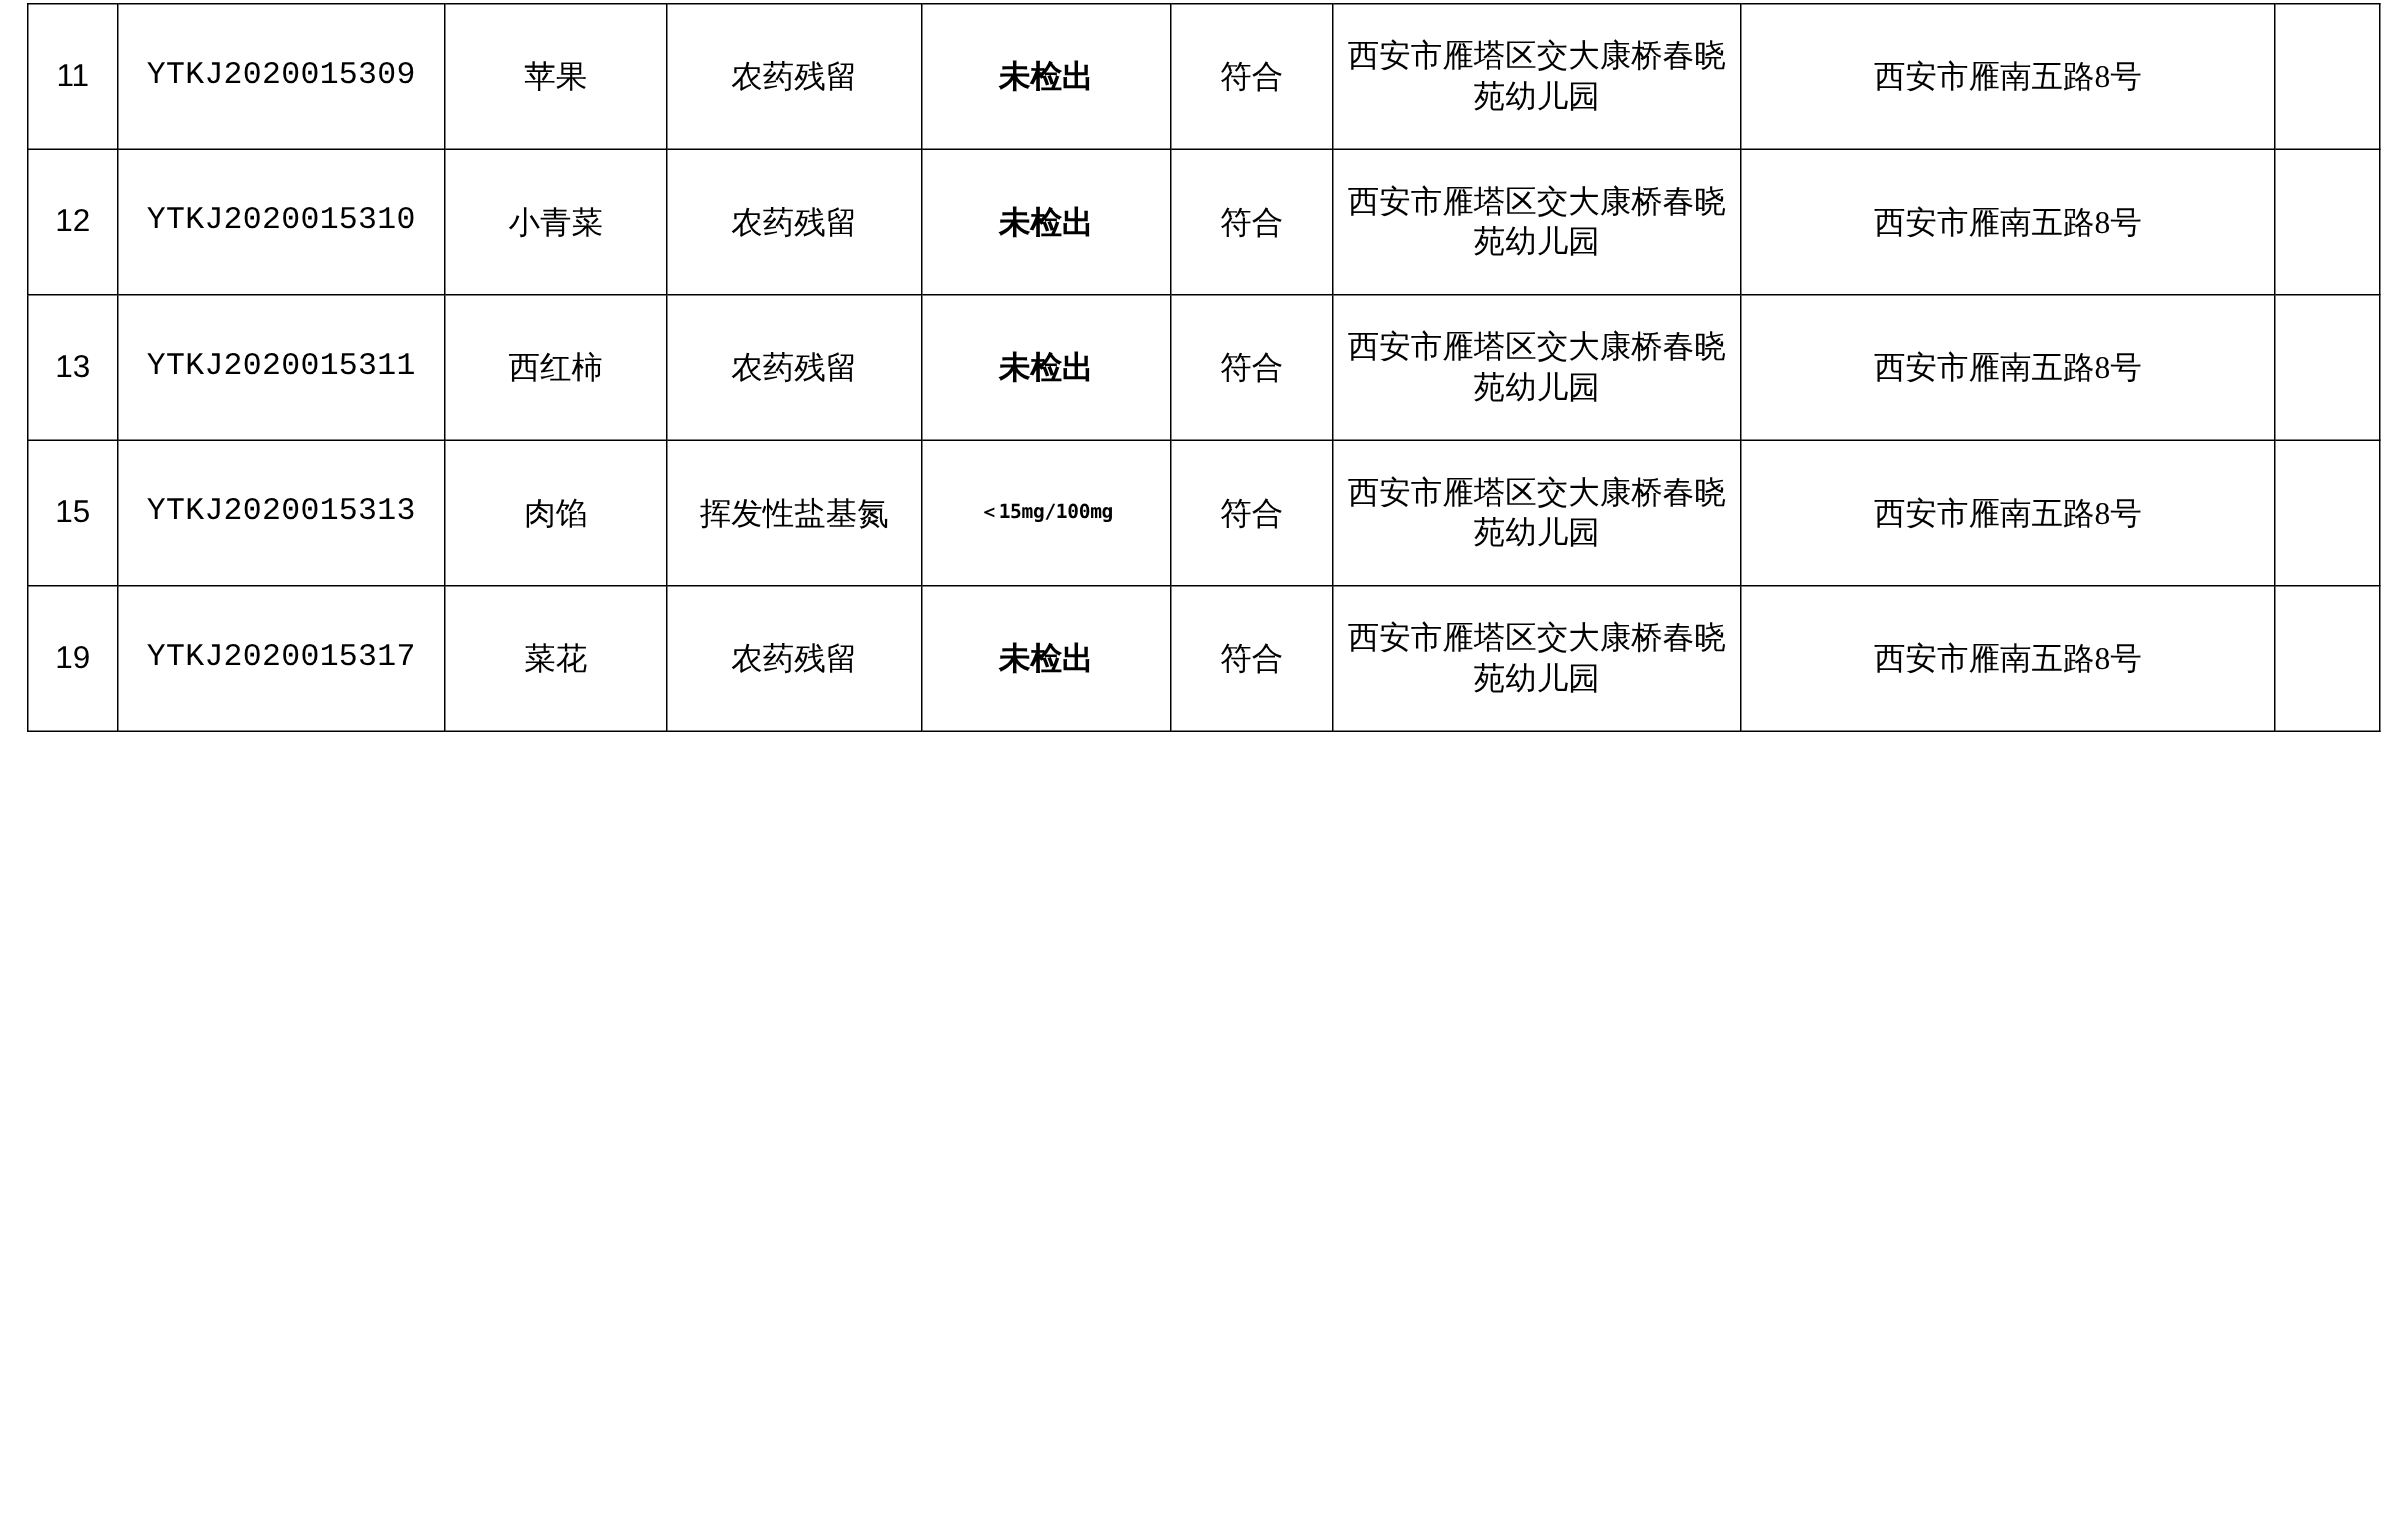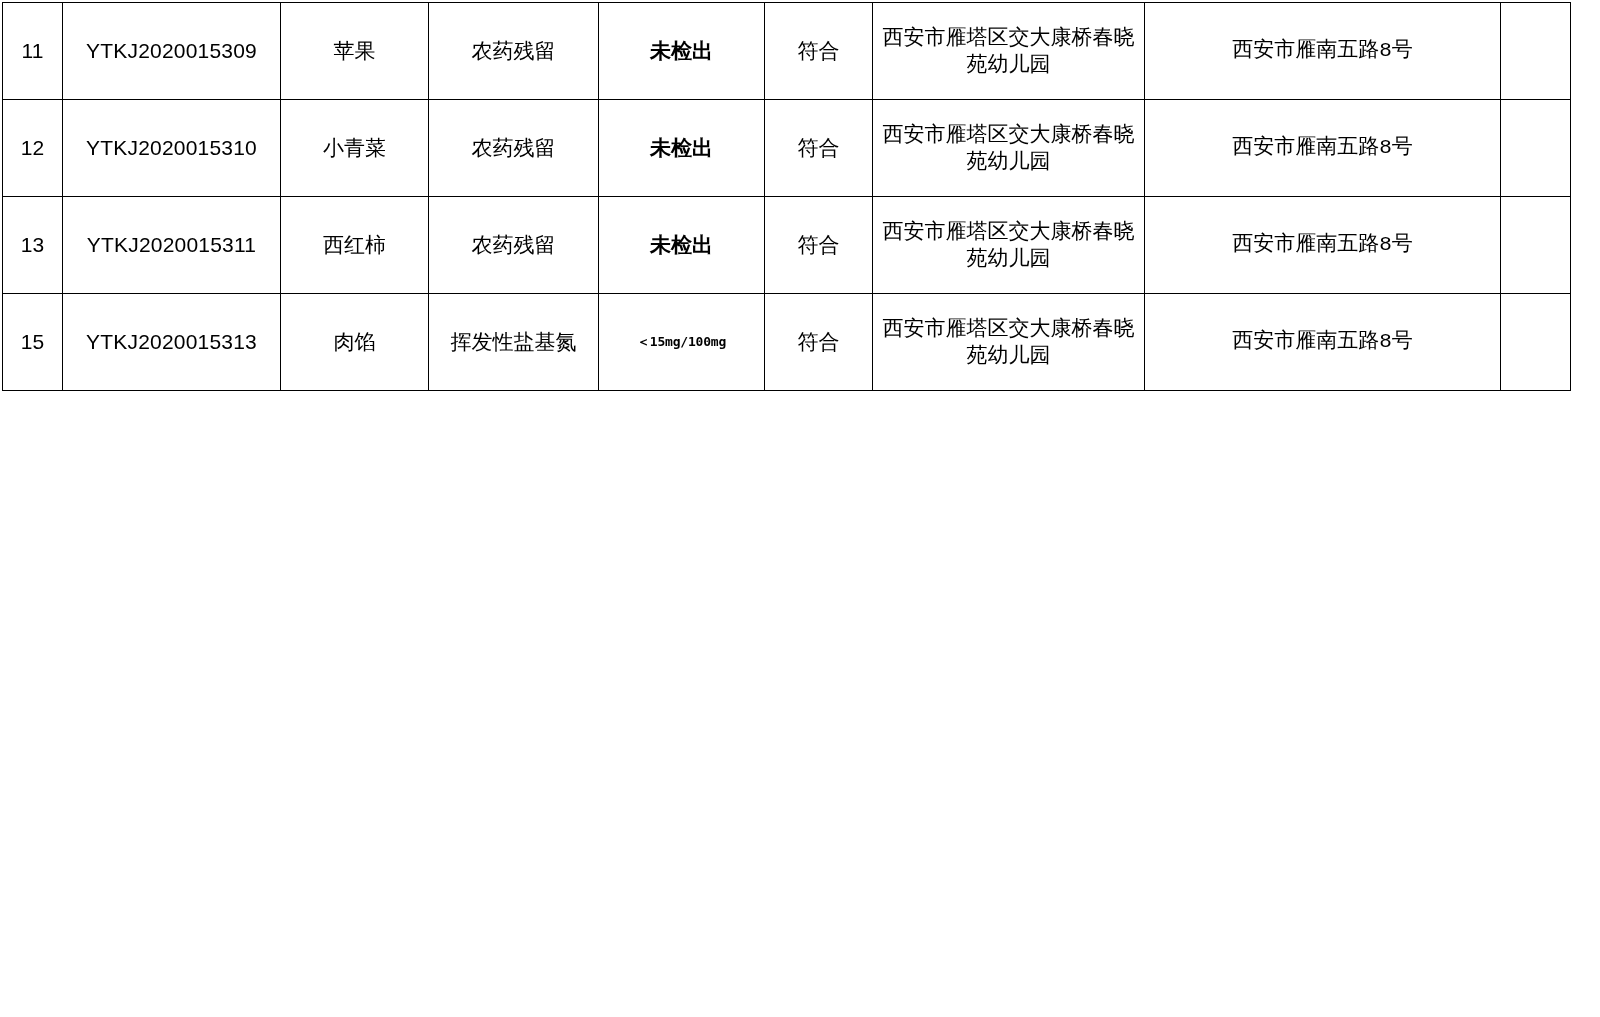--- a/index.html
+++ b/index.html
@@ -17,21 +17,21 @@
   .sheet {
     position: relative;
     width: 1600px;
     height: 1017px;
     box-sizing: border-box;
   }
   table.report {
     border-collapse: collapse;
     table-layout: fixed;
     width: 1568px;
-    margin-left: 2px;
+    margin-left: 18px;
     margin-top: 2px;
     padding-left: 24px;
   }
   table.report td {
     border: 1px solid #000000;
     text-align: center;
     vertical-align: middle;
     padding: 2px 4px;
     font-size: 21px;
     line-height: 1.28;
@@ -45,39 +45,39 @@
   col.c-item { width: 148px; }
   col.c-test { width: 170px; }
   col.c-result { width: 166px; }
   col.c-conclusion { width: 108px; }
   col.c-unit { width: 272px; }
   col.c-address { width: 356px; }
   col.c-remark { width: 70px; }
 
   td.index { font-family: "Liberation Sans", sans-serif; font-size: 22px; }
   td.code {
-    font-family: Liberation Sans, sans-serif;
+    font-family: Liberation Mono, monospace;
     font-size: 23px;
     letter-spacing: 0.2px;
   }
   td.item, td.test, td.conclusion, td.unit, td.address { font-size: 21px; }
   td.result { font-size: 21px; font-weight: bold; }
   td.result.mono {
     font-family: "DejaVu Sans Mono", monospace;
     font-size: 13px;
     letter-spacing: -0.2px;
   }
   td.unit {
     font-size: 20px;
     line-height: 1.3;
     padding-left: 2px;
     padding-right: 2px;
     font-family: Liberation Serif, serif;
   }
-  td.address { font-size: 21px; font-family: Liberation Mono, monospace; }
+  td.address { font-size: 21px; }
   td.remark { }
 </style>
 </head>
 <body>
 
 <div class="sheet">
   <table class="report">
     <colgroup>
       <col class="c-index">
       <col class="c-code">
@@ -127,15 +127,26 @@
           <td class="index">15</td>
           <td class="code">YTKJ2020015313</td>
           <td class="item">肉馅</td>
           <td class="test">挥发性盐基氮</td>
           <td class="result mono">＜15mg/100mg</td>
           <td class="conclusion">符合</td>
           <td class="unit">西安市雁塔区交大康桥春晓苑幼儿园</td>
           <td class="address">西安市雁南五路8号</td>
           <td class="remark"></td>
         </tr>
+        <tr>
+          <td class="index">19</td>
+          <td class="code">YTKJ2020015317</td>
+          <td class="item">菜花</td>
+          <td class="test">农药残留</td>
+          <td class="result">未检出</td>
+          <td class="conclusion">符合</td>
+          <td class="unit">西安市雁塔区交大康桥春晓苑幼儿园</td>
+          <td class="address">西安市雁南五路8号</td>
+          <td class="remark"></td>
+        </tr>
       </tbody>
   </table>
 </div>
 
 </body></html>

